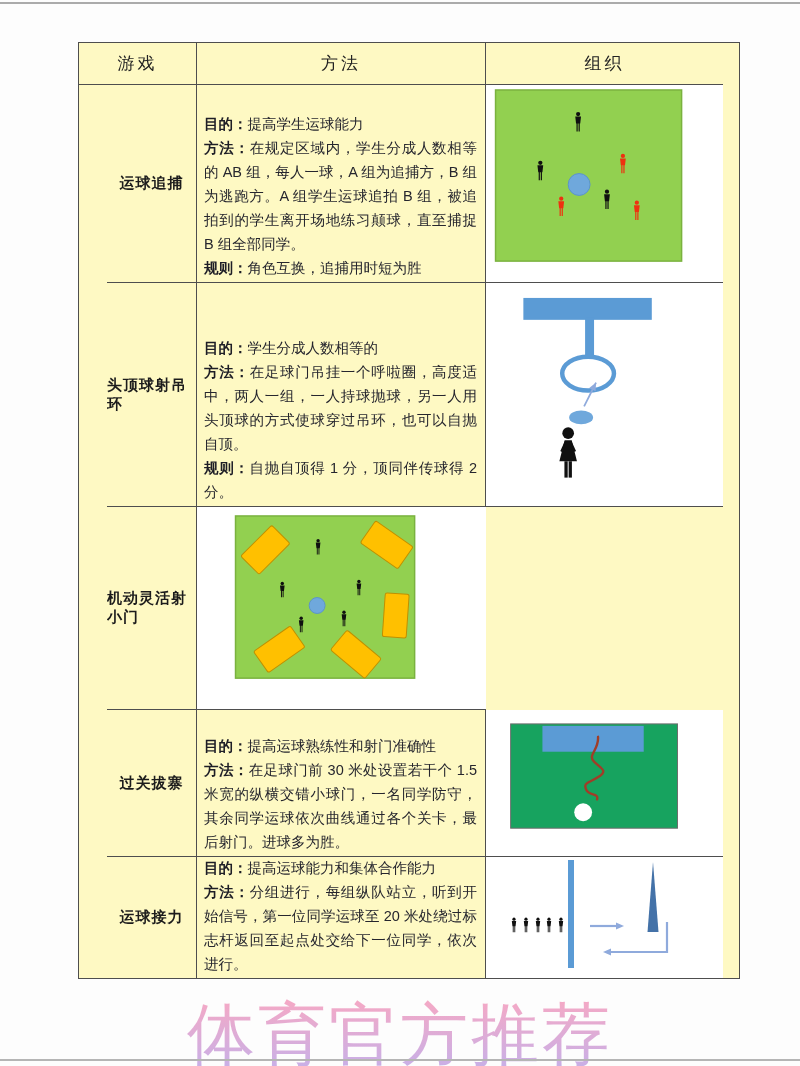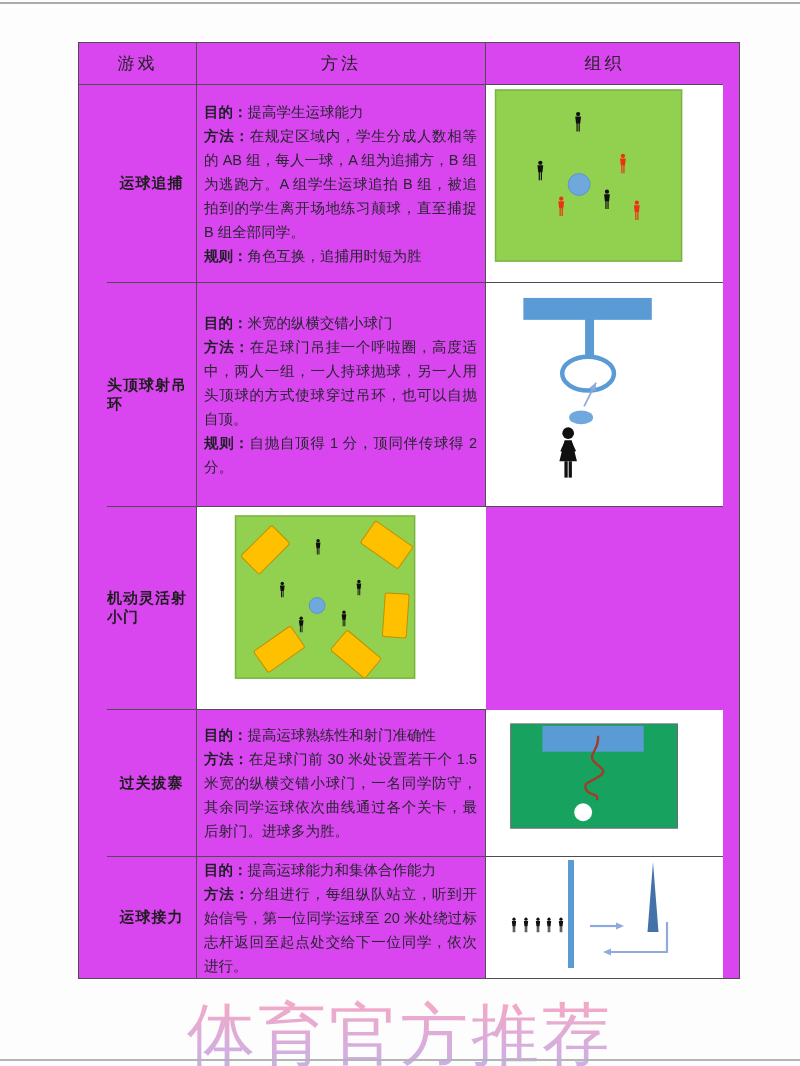--- a/index.html
+++ b/index.html
@@ -7,21 +7,21 @@
     width:800px;height:1066px;position:relative;overflow:hidden;
     background:#fdfdfd;color:#26262e;
     font-family:"Liberation Sans","DejaVu Sans",sans-serif;
   }
   .edge-line{position:absolute;left:0;width:100%;background:#ababab;}
   .edge-line.top{top:2px;height:2px;}
   .edge-line.bottom{top:1059px;height:2px;background:#b5b5b5;}
 
   .table{
     position:absolute;left:78px;top:42px;width:662px;
-    border:1px solid #4e4e4e;background:#d946ef;box-sizing:border-box;
+    border:1px solid #4e4e4e;background:#fef9c3;box-sizing:border-box;
   }
   .grid-row{display:grid;grid-template-columns:118px 289px 237px;}
   .cell{
     border-right:1px solid #4e4e4e;border-bottom:1px solid #4e4e4e;
     box-sizing:border-box;overflow:hidden;
   }
   .cell:last-child{border-right:none;}
   #tbody .grid-row:last-child .cell{border-bottom:none;}
 
   .thead-row{height:42px;}
@@ -34,21 +34,21 @@
   #tbody .grid-row:nth-child(2){height:224px;}
   #tbody .grid-row:nth-child(3){height:203px;}
   #tbody .grid-row:nth-child(4){height:147px;}
   #tbody .grid-row:nth-child(5){height:121px;}
 
   .name-cell{
     display:flex;align-items:center;justify-content:center;
     font-weight:bold;font-size:15px;letter-spacing:1px;color:#1c1c1c;margin-left:28px;
   }
   .method-cell{
-    display:flex;flex-direction:column;justify-content:center;
+    display:flex;flex-direction:column;justify-content:flex-end;
     padding:2px 8px 2px 7px;font-size:14.5px;line-height:24px;
     text-align:justify;text-align-last:left;color:#26262e;
   }
   .method-cell p{margin:0;}
   .method-cell b{font-weight:bold;color:#1e1e26;}
   .org-cell{position:relative;background:#fff;}
   svg.diagram{display:block;width:100%;height:100%;}
 
   .watermark{
     position:absolute;top:990px;left:0;width:100%;text-align:center;
@@ -113,21 +113,21 @@
               <polygon points="4.2,9.5 15.8,9.5 14.2,23.5 13.3,23.5 13.3,39.5 10.9,39.5 10.9,23.5 9.1,23.5 9.1,39.5 6.7,39.5 6.7,23.5 5.8,23.5"></polygon>
             </g>
           </svg>
         </div>
       </div>
       <div class="grid-row">
         <div class="cell name-cell">
           <span>头顶球射吊环</span>
         </div>
         <div class="cell method-cell">
-          <p><b>目的：</b><span>米宽的纵横交错小球门</span></p>
+          <p><b>目的：</b><span>学生分成人数相等的</span></p>
           <p><b>方法：</b><span>在足球门吊挂一个呼啦圈，高度适中，两人一组，一人持球抛球，另一人用头顶球的方式使球穿过吊环，也可以自抛自顶。</span></p>
           <p><b>规则：</b><span>自抛自顶得 1 分，顶同伴传球得 2 分。</span></p>
         </div>
         <div class="cell org-cell">
           <svg viewBox="0 0 237 224" class="diagram">
             <rect x="37" y="15" width="129" height="22" fill="#5b9bd5"></rect>
             <rect x="99" y="35" width="9" height="40" fill="#5b9bd5"></rect>
             <ellipse cx="102" cy="91" rx="26" ry="17" fill="none" stroke="#5b9bd5" stroke-width="4.5"></ellipse>
             <line x1="98" y1="124" x2="110" y2="100" stroke="#8faadc" stroke-width="1.8"></line>
             <polygon points="0,0 -8,3.6 -8,-3.6" transform="translate(110,100) rotate(-63)" fill="#8faadc"></polygon>

